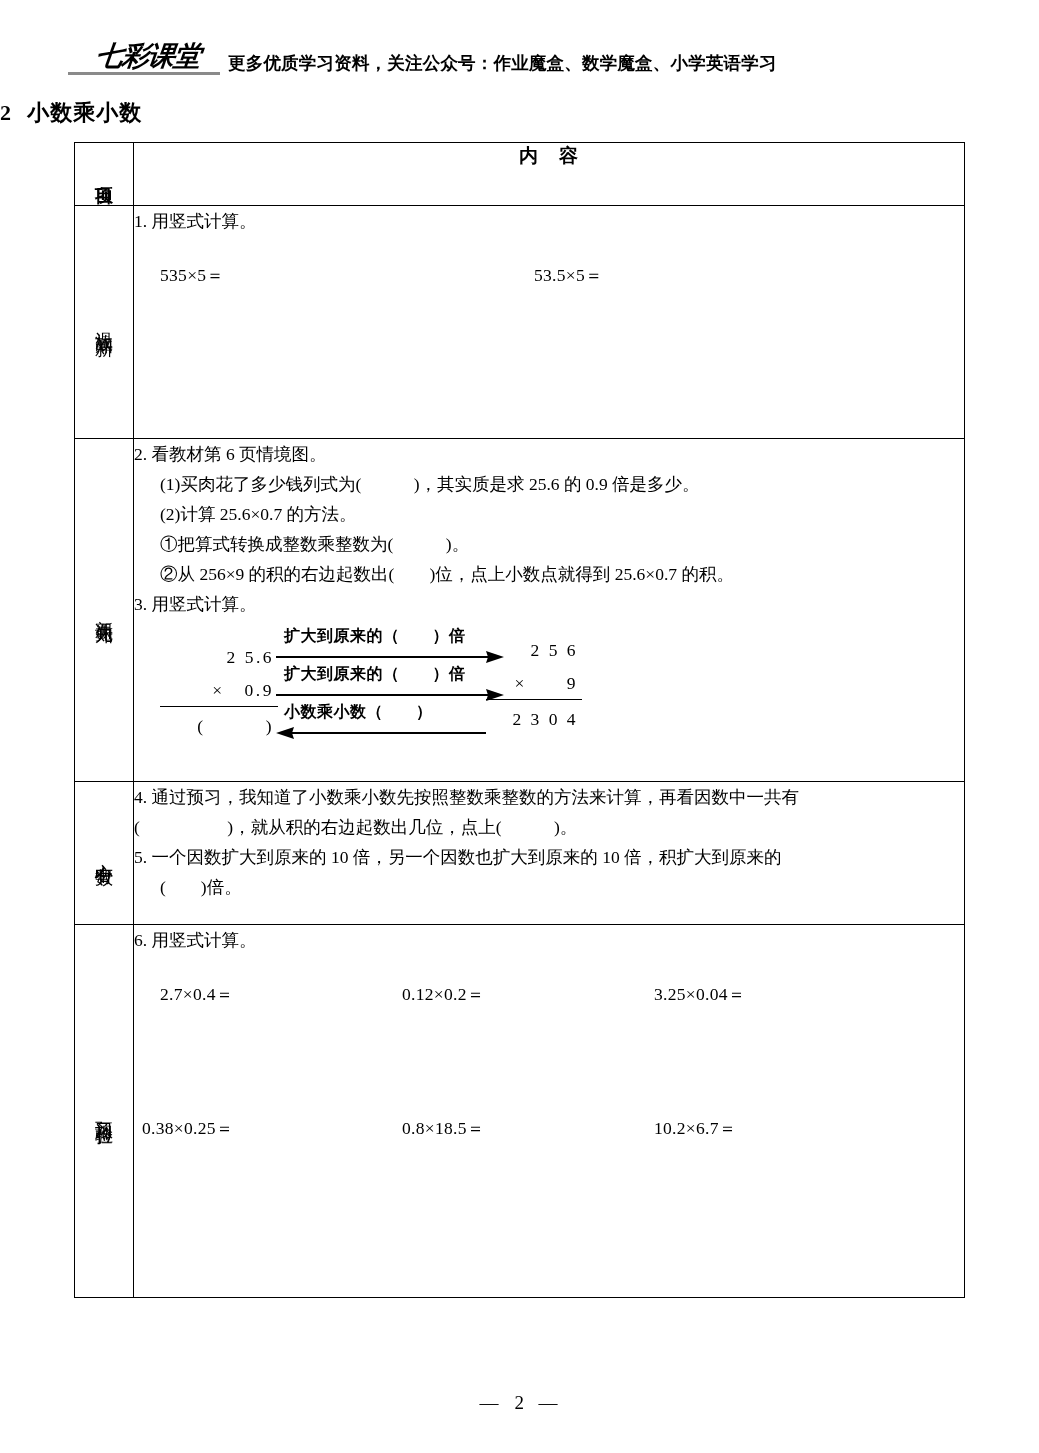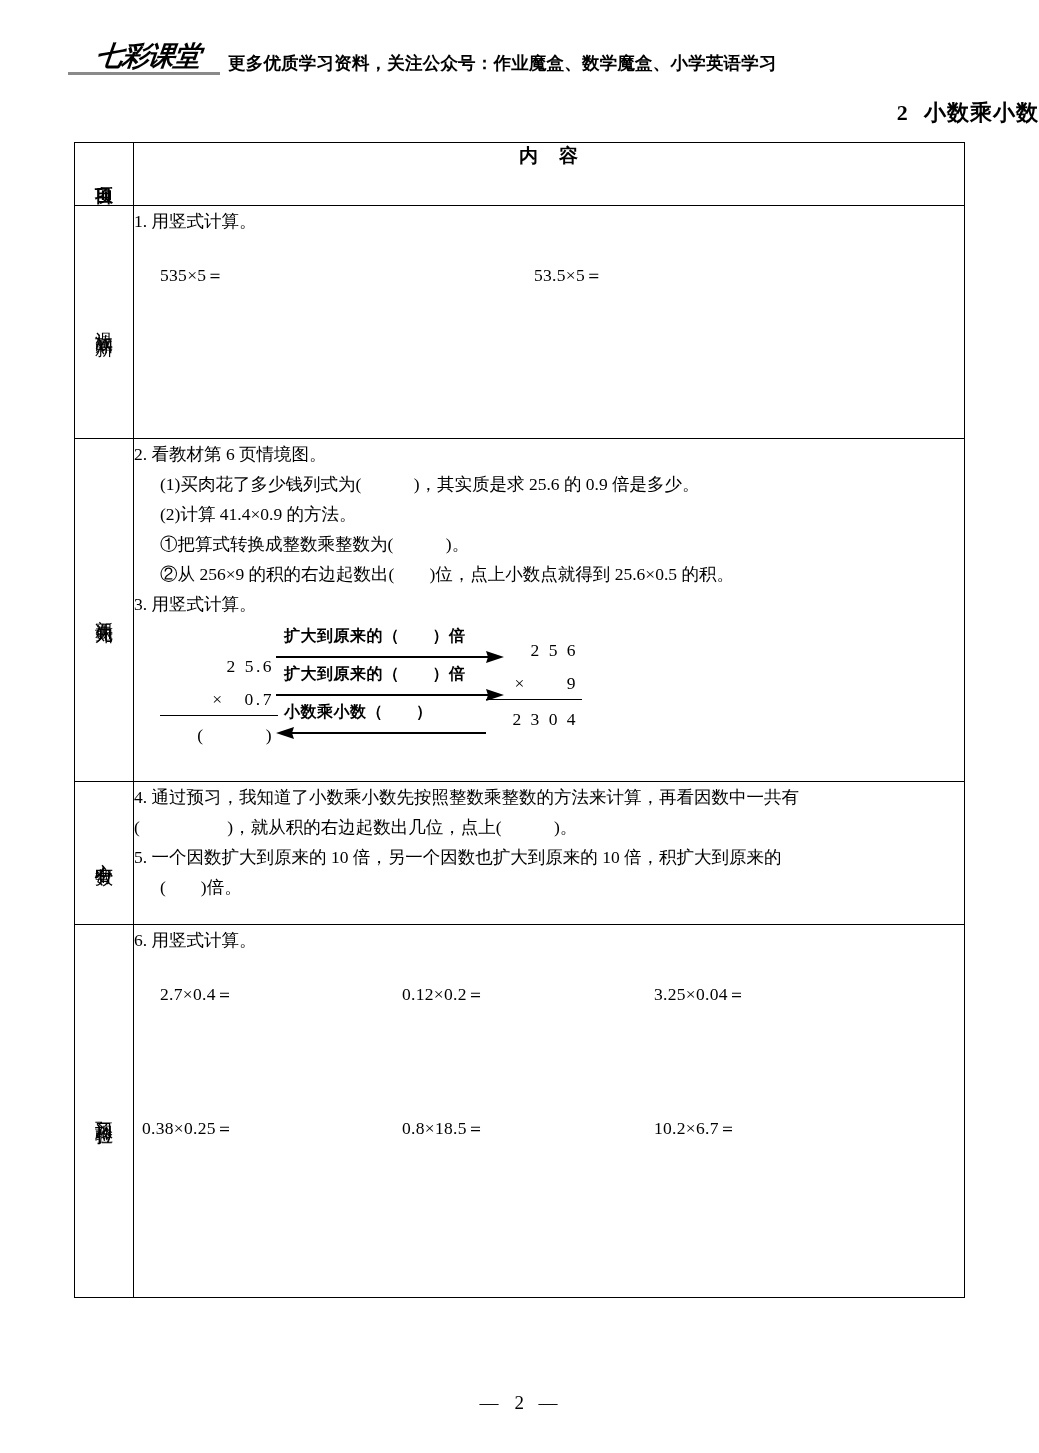--- a/index.html
+++ b/index.html
@@ -51,21 +51,21 @@
     font-size: 17.5px;
     font-weight: bold;
     letter-spacing: 0.2px;
     white-space: nowrap;
   }
   .doc-title {
     position: absolute;
     left: 0;
     right: 0;
     top: 98px;
-    text-align: right;
+    text-align: left;
     font-family: "DejaVu Sans", sans-serif;
     font-size: 22px;
     font-weight: bold;
     letter-spacing: 1px;
   }
   .doc-title .num { margin-right: 16px; }
 
   
   .tbl {
     position: absolute;
@@ -158,21 +158,21 @@
     letter-spacing: 2.5px;
     white-space: nowrap;
     text-align: right;
   }
   .vcalc .ln { height: 32px; line-height: 32px; }
   .vcalc .rule {
     border-bottom: 1.6px solid #000;
     margin-top: 1px;
     margin-bottom: 3px;
   }
-  .calc-left { left: 12px; top: 24px; width: 118px; }
+  .calc-left { left: 12px; top: 15px; width: 118px; }
   .calc-right { left: 338px; top: 8px; width: 96px; }
   .calc-left .ln, .calc-right .ln { padding-right: 4px; }
 
   .arrows {
     position: absolute;
     left: 128px;
     top: 0;
     width: 230px;
   }
   .arrow-unit { position: relative; height: 38px; }
@@ -266,30 +266,30 @@
 
       <tr>
         <td class="lbl-cell r2">
           <div class="lbl-wrap">
             <div class="vlabel">新课先知</div>
           </div>
         </td>
         <td class="content">
           <div>2. 看教材第 6 页情境图。</div>
           <div class="indent1">(1)买肉花了多少钱列式为(　　　)，其实质是求 25.6 的 0.9 倍是多少。</div>
-          <div class="indent1">(2)计算 41.4×0.9 的方法。</div>
+          <div class="indent1">(2)计算 25.6×0.7 的方法。</div>
           <div class="indent1">①把算式转换成整数乘整数为(　　　)。</div>
-          <div class="indent1">②从 256×9 的积的右边起数出(　　)位，点上小数点就得到 25.6×0.5 的积。</div>
+          <div class="indent1">②从 256×9 的积的右边起数出(　　)位，点上小数点就得到 25.6×0.7 的积。</div>
           <div>3. 用竖式计算。</div>
 
           <div class="calcwrap">
 
             <div class="vcalc calc-left">
               <div class="ln">2 5.6</div>
-              <div class="ln rule">×　0.7</div>
+              <div class="ln rule">×　0.9</div>
               <div class="ln">(　　　)</div>
             </div>
 
             <div class="arrows">
               <div class="arrow-unit">
                 <div class="alabel">扩大到原来的（　　）倍</div>
                 <svg width="228" height="14" viewBox="0 0 228 14">
                   <line x1="0" y1="7" x2="214" y2="7" stroke="#000" stroke-width="2.2"></line>
                   <polygon points="228,7 210,1 212,7 210,13" fill="#000"></polygon>
                 </svg>

